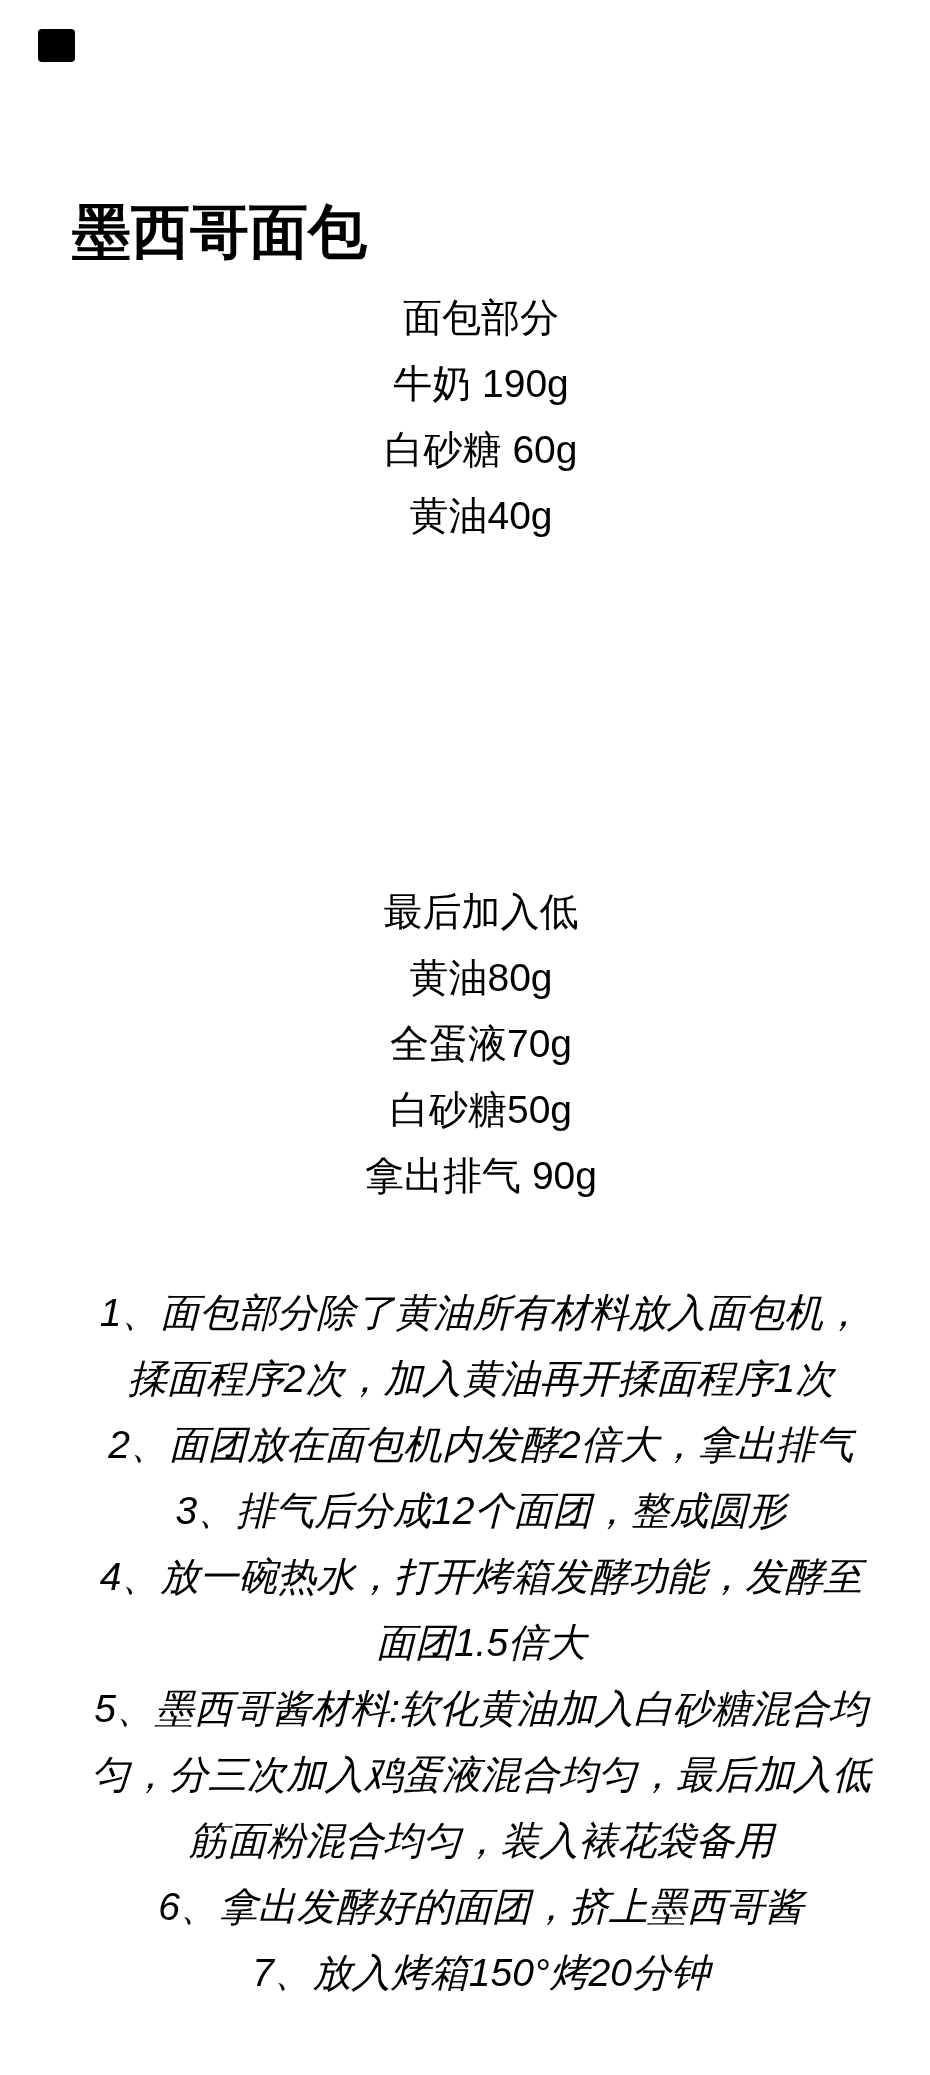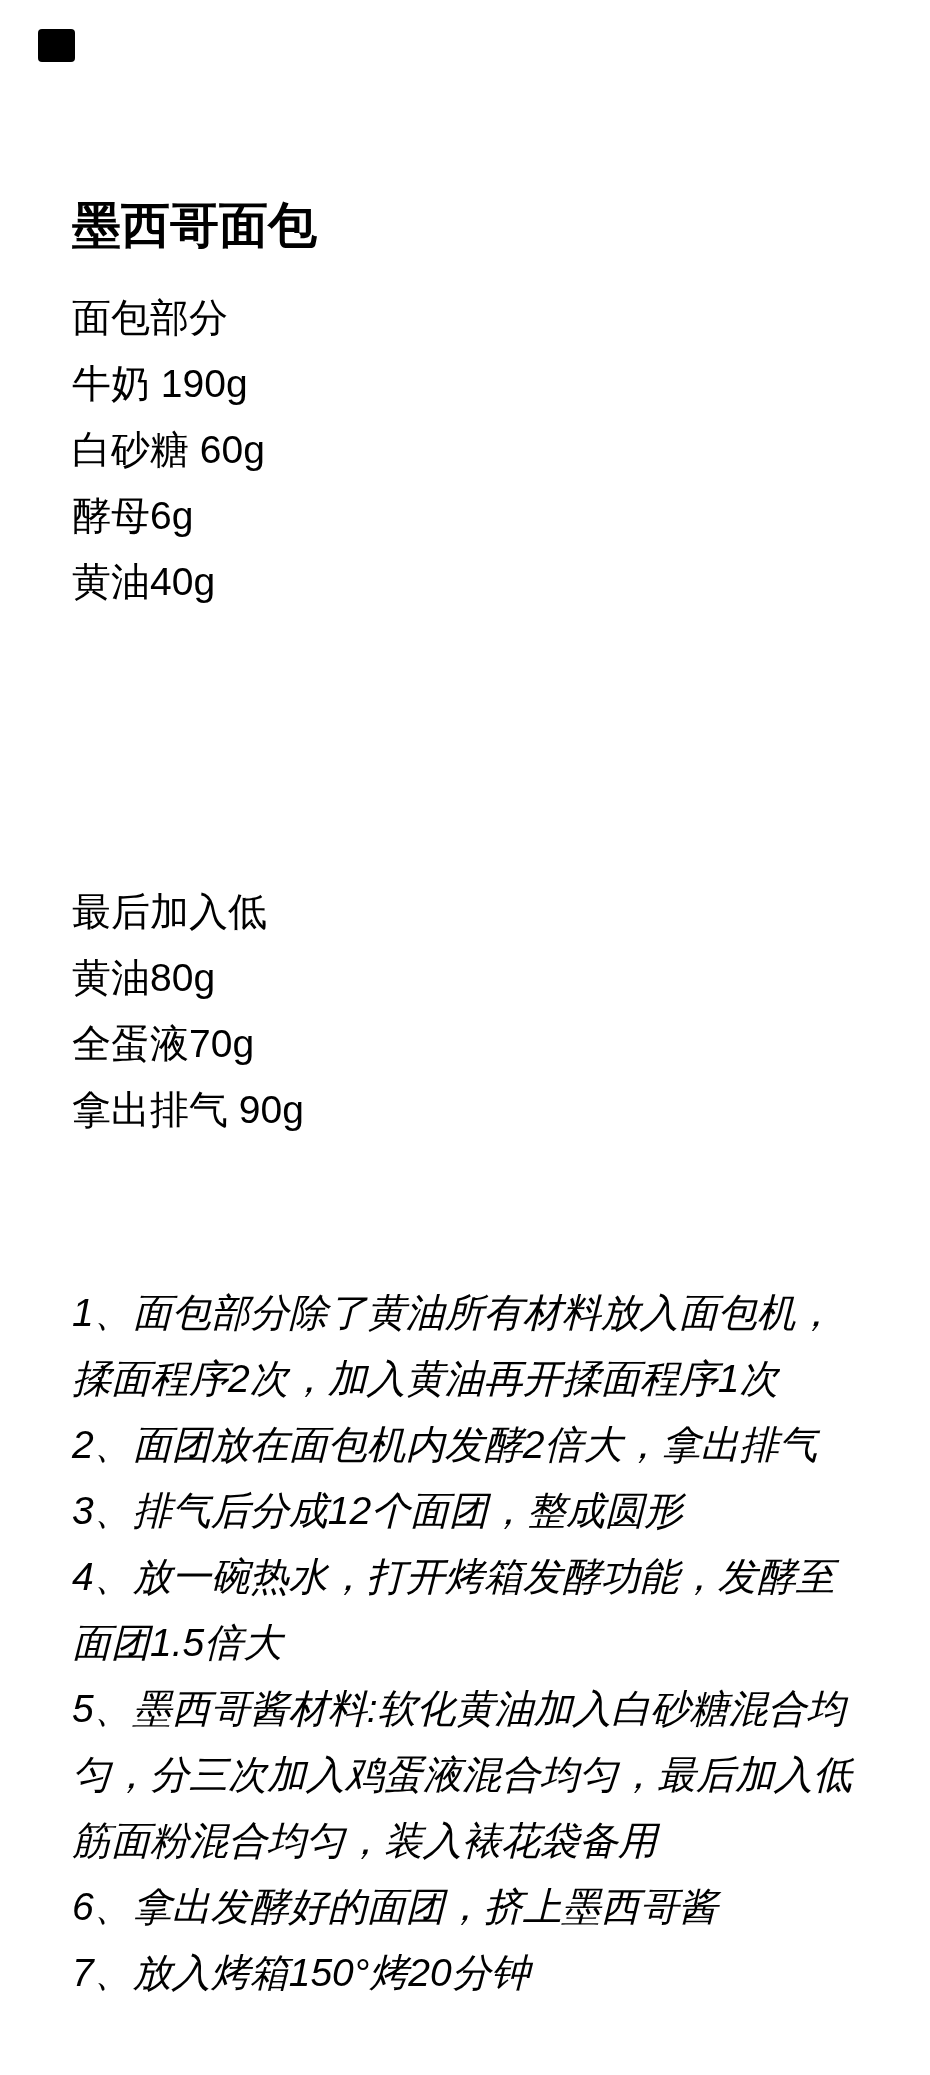--- a/index.html
+++ b/index.html
@@ -18,43 +18,44 @@
     top: 29px;
     width: 37px;
     height: 33px;
     background: #000000;
     border-radius: 4px;
   }
   .title {
     position: absolute;
     left: 72px;
     top: 158px;
-    font-size: 49px;
+    font-size: 59px;
     line-height: 68px;
     font-weight: 700;
     white-space: pre;
   }
   .block {
     position: absolute;
     left: 72px;
     right: 40px;
     font-size: 39px;
     line-height: 66px;
     font-weight: 400;
     white-space: pre;
+    text-align: center;
   }
   #section-bread  { top: 285px; }
   #section-sauce  { top: 879px; }
   #steps          { top: 1280px; font-style: italic; }
   .text-line { white-space: pre; }
 </style>
 </head>
 <body>
 
 <div class="corner-square"></div>
 
 <h1 class="title">墨西哥面包</h1>
 
-<div id="section-bread" class="block"><div class="text-line">面包部分</div><div class="text-line">牛奶 190g</div><div class="text-line">白砂糖 60g</div><div class="text-line">酵母6g</div><div class="text-line">黄油40g</div></div>
+<div id="section-bread" class="block"><div class="text-line">面包部分</div><div class="text-line">牛奶 190g</div><div class="text-line">白砂糖 60g</div><div class="text-line">黄油40g</div></div>
 
-<div id="section-sauce" class="block"><div class="text-line">最后加入低</div><div class="text-line">黄油80g</div><div class="text-line">全蛋液70g</div><div class="text-line">拿出排气 90g</div></div>
+<div id="section-sauce" class="block"><div class="text-line">最后加入低</div><div class="text-line">黄油80g</div><div class="text-line">全蛋液70g</div><div class="text-line">白砂糖50g</div><div class="text-line">拿出排气 90g</div></div>
 
 <div id="steps" class="block"><div class="text-line">1、面包部分除了黄油所有材料放入面包机，</div><div class="text-line">揉面程序2次，加入黄油再开揉面程序1次</div><div class="text-line">2、面团放在面包机内发酵2倍大，拿出排气</div><div class="text-line">3、排气后分成12个面团，整成圆形</div><div class="text-line">4、放一碗热水，打开烤箱发酵功能，发酵至</div><div class="text-line">面团1.5倍大</div><div class="text-line">5、墨西哥酱材料:软化黄油加入白砂糖混合均</div><div class="text-line">匀，分三次加入鸡蛋液混合均匀，最后加入低</div><div class="text-line">筋面粉混合均匀，装入裱花袋备用</div><div class="text-line">6、拿出发酵好的面团，挤上墨西哥酱</div><div class="text-line">7、放入烤箱150°烤20分钟</div></div>
 
 </body></html>

